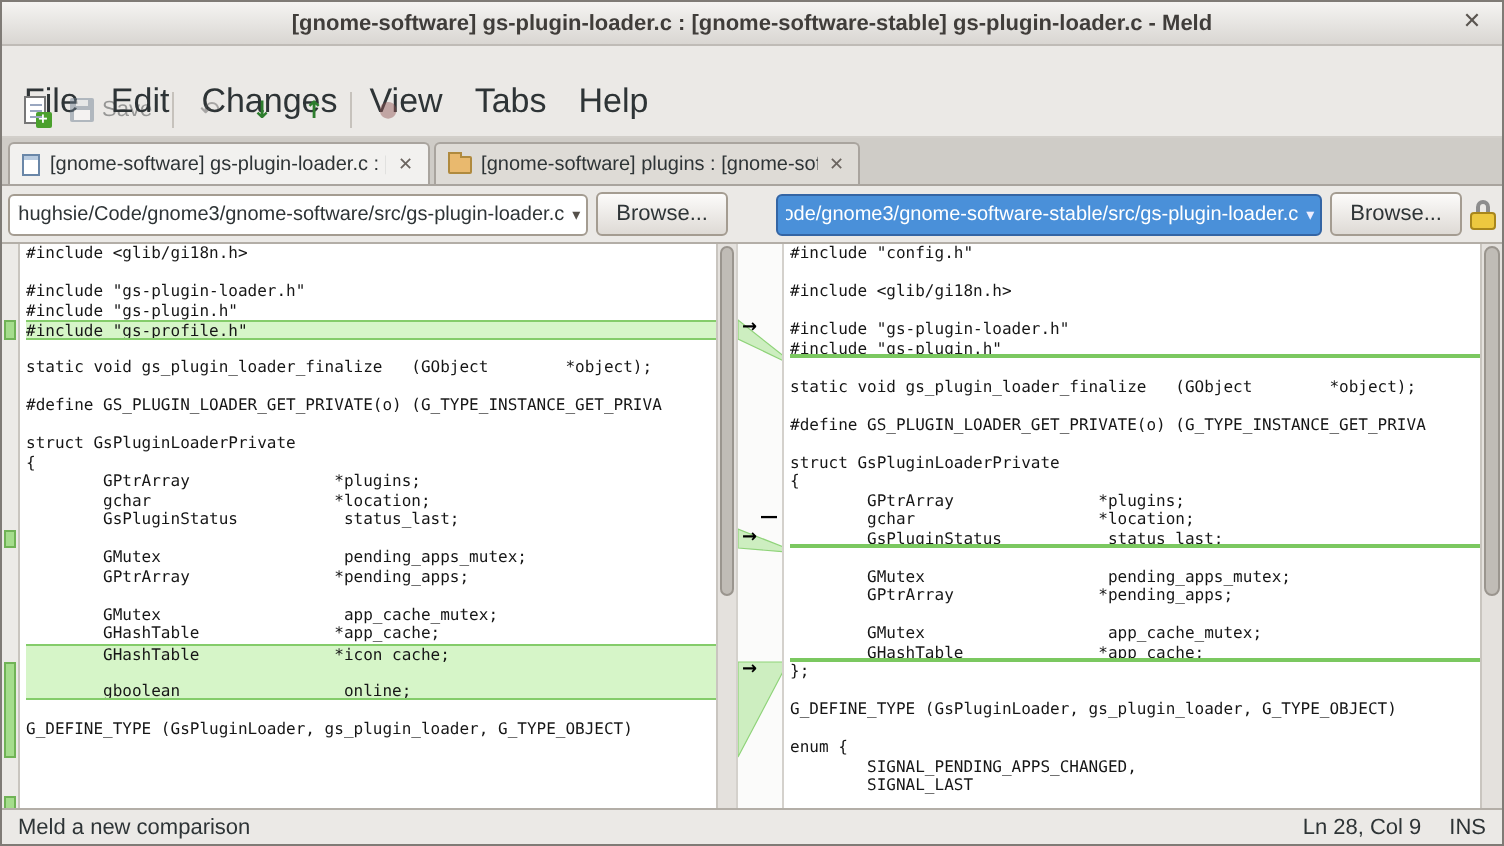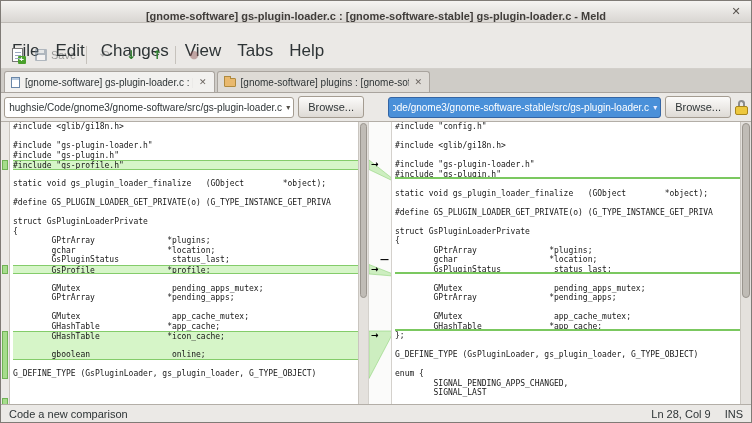--- a/index.html
+++ b/index.html
@@ -3,21 +3,21 @@
 <meta charset="utf-8">
 <style>
   * { margin:0; padding:0; box-sizing:border-box; }
   html,body { width:752px; height:423px; overflow:hidden; }
   body { font-family:"Liberation Sans", sans-serif; background:#9a9a9a; }
   .window { width:752px; height:423px; background:#ebe9e6; border:1px solid #7f7b76;
             display:flex; flex-direction:column; color:#2e3436; }
 
   
   .titlebar { height:22px; flex:0 0 22px; background:linear-gradient(#f5f4f2,#d9d6d2);
-              border-bottom:1px solid #bfbbb6; display:flex; align-items:flex-end;
+              border-bottom:1px solid #bfbbb6; display:flex; align-items:center;
               justify-content:center; position:relative; }
   .title { font-size:11px; font-weight:bold; color:#403d3a; white-space:nowrap; }
   .close-btn { position:absolute; right:7px; top:3px; width:16px; height:16px;
                font-size:11px; line-height:15px; text-align:center; color:#5a5550; cursor:default; }
 
   
   .menubar { height:19px; flex:0 0 19px; display:flex; align-items:center; padding:0 3px; }
   .menu-item { font-size:17px; padding:12px 8px; color:#2e3436;margin-top:36px; }
 
   
@@ -206,21 +206,20 @@
         <div class="codeline"></div>
         <div class="codeline">static void gs_plugin_loader_finalize	(GObject	*object);</div>
         <div class="codeline"></div>
         <div class="codeline">#define GS_PLUGIN_LOADER_GET_PRIVATE(o) (G_TYPE_INSTANCE_GET_PRIVA</div>
         <div class="codeline"></div>
         <div class="codeline">struct GsPluginLoaderPrivate</div>
         <div class="codeline">{</div>
         <div class="codeline">	GPtrArray		*plugins;</div>
         <div class="codeline">	gchar			*location;</div>
         <div class="codeline">	GsPluginStatus		 status_last;</div>
-        <div class="codeline hl hl-top hl-bot">	GsProfile		*profile;</div>
         <div class="codeline"></div>
         <div class="codeline">	GMutex			 pending_apps_mutex;</div>
         <div class="codeline">	GPtrArray		*pending_apps;</div>
         <div class="codeline"></div>
         <div class="codeline">	GMutex			 app_cache_mutex;</div>
         <div class="codeline">	GHashTable		*app_cache;</div>
         <div class="codeline hl hl-top">	GHashTable		*icon_cache;</div>
         <div class="codeline hl"></div>
         <div class="codeline hl hl-bot">	gboolean		 online;</div>
         <div class="codeline"></div>
@@ -271,20 +270,20 @@
         <div class="codeline">enum {</div>
         <div class="codeline">	SIGNAL_PENDING_APPS_CHANGED,</div>
         <div class="codeline">	SIGNAL_LAST</div>
       </div>
     <div class="vscroll rightbar">
       <div class="thumb"></div>
     </div>
   </div>
 
   <div class="statusbar">
-    <span>Code a new comparison</span>
+    <span>Meld a new comparison</span>
     <span class="status-right">
       <span>Ln 28, Col 9</span>
       <span>INS</span>
     </span>
   </div>
 
 </div>
 
 </body></html>

